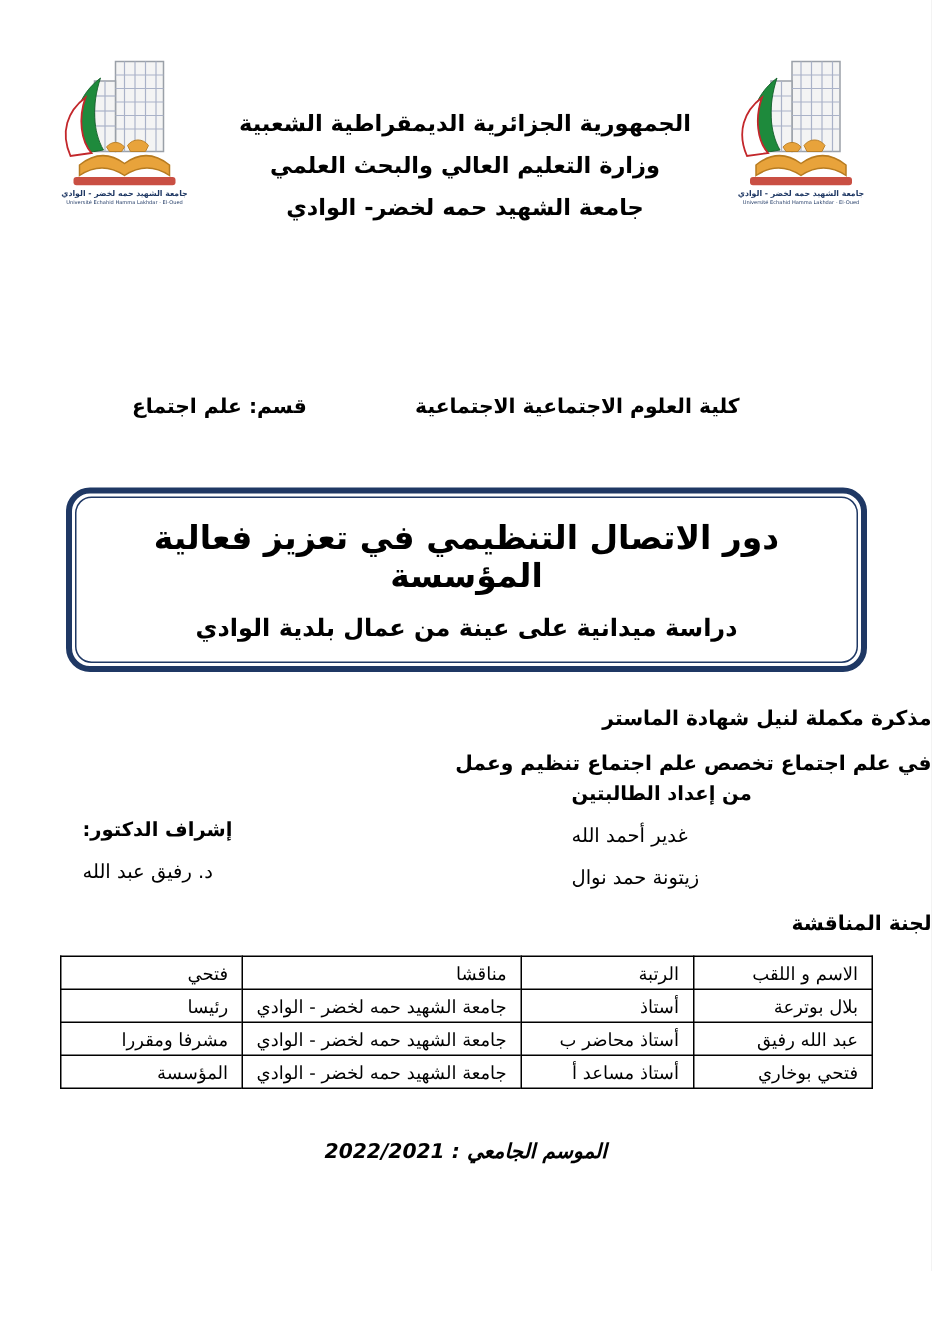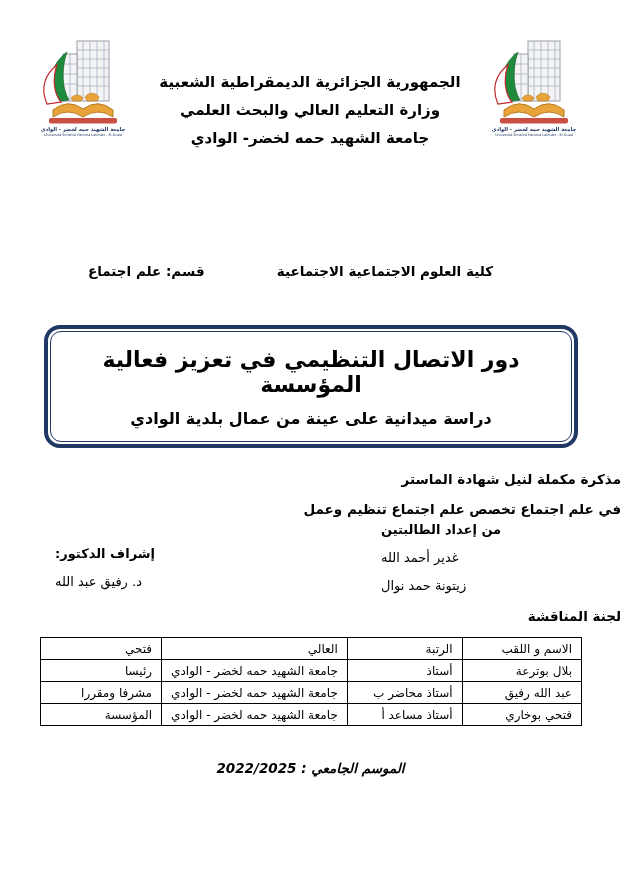--- a/index.html
+++ b/index.html
@@ -203,21 +203,21 @@
     <colgroup>
       <col style="width:129px">
         <col style="width:120px">
         <col style="width:162px">
         <col style="width:131px">
     </colgroup>
     <tbody>
       <tr>
         <th>الاسم و اللقب</th>
         <th>الرتبة</th>
-        <th>العالي</th>
+        <th>مناقشا</th>
         <th>فتحي</th>
       </tr>
       <tr>
         <td>بلال بوترعة</td>
         <td>أستاذ</td>
         <td>جامعة الشهيد حمه لخضر - الوادي</td>
         <td>رئيسا</td>
       </tr>
       <tr>
         <td>عبد الله رفيق</td>
@@ -227,15 +227,15 @@
       </tr>
       <tr>
         <td>فتحي بوخاري</td>
         <td>أستاذ مساعد أ</td>
         <td>جامعة الشهيد حمه لخضر - الوادي</td>
         <td>المؤسسة</td>
       </tr>
     </tbody>
   </table>
 
-  <div class="year">الموسم الجامعي : 2022/2025</div>
+  <div class="year">الموسم الجامعي : 2022/2021</div>
 
 </div>
 
 </body></html>

